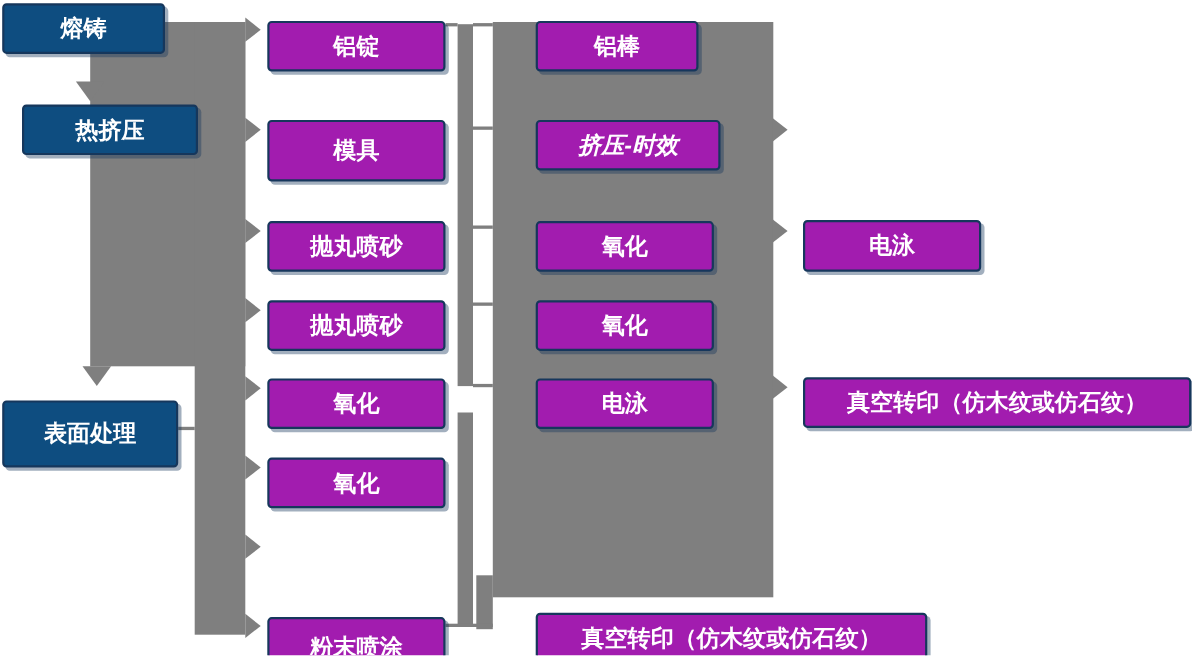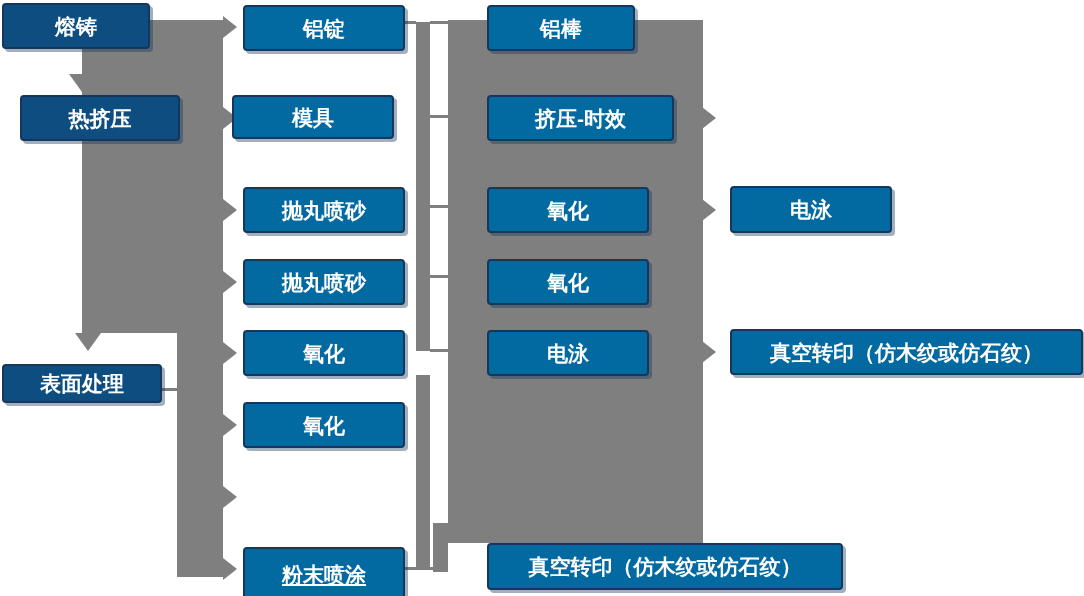--- a/index.html
+++ b/index.html
@@ -8,21 +8,21 @@
     overflow:hidden;font-family:"Liberation Sans","DejaVu Sans",sans-serif;
   }
   .gray{position:absolute;background:#7f7f7f;z-index:1;}
   .node{
     position:absolute;z-index:3;display:flex;align-items:center;justify-content:center;
     color:#ffffff;font-weight:bold;font-size:21px;line-height:1;
     border:2px solid #16375c;border-radius:4px;box-sizing:border-box;
     box-shadow:3px 3px 0 rgba(22,55,92,0.40);
     white-space:nowrap;
   }
-  .node.light{background:#0369a1;}
+  .node.light{background:#a21caf;margin-top:14px;}
   .node.dark{background:#0e4d80;}
   .arrow-r{
     position:absolute;z-index:2;width:0;height:0;
     border-top:11px solid transparent;border-bottom:11px solid transparent;
     border-left:14px solid #7f7f7f;
   }
   .arrow-d{
     position:absolute;z-index:2;width:0;height:0;
     border-left:13px solid transparent;border-right:13px solid transparent;
     border-top:18px solid #7f7f7f;
@@ -61,32 +61,32 @@
   <div class="arrow-r" style="left:223px;top:414px;"></div>
   <div class="arrow-r" style="left:223px;top:486px;"></div>
   <div class="arrow-r" style="left:223px;top:558px;"></div>
 
   <div class="arrow-r" style="left:702px;top:107px;"></div>
   <div class="arrow-r" style="left:702px;top:199px;"></div>
   <div class="arrow-r" style="left:702px;top:341px;"></div>
 
   <div class="node dark" style="left:2px;top:3px;width:148px;height:46px;text-align:right;">熔铸</div>
   <div class="node dark" style="left:20px;top:95px;width:160px;height:46px;">热挤压</div>
-  <div class="node dark" style="left:2px;top:364px;width:160px;height:39px;">表面处理</div>
+  <div class="node dark" style="left:2px;top:364px;width:160px;height:61px;">表面处理</div>
 
   <div class="node light" style="left:243px;top:5px;width:162px;height:46px;">铝锭</div>
-  <div class="node light" style="left:232px;top:95px;width:162px;height:44px;">模具</div>
+  <div class="node light" style="left:243px;top:95px;width:162px;height:56px;">模具</div>
   <div class="node light" style="left:243px;top:187px;width:162px;height:46px;">抛丸喷砂</div>
   <div class="node light" style="left:243px;top:259px;width:162px;height:46px;">抛丸喷砂</div>
   <div class="node light" style="left:243px;top:330px;width:162px;height:46px;">氧化</div>
   <div class="node light" style="left:243px;top:402px;width:162px;height:46px;">氧化</div>
   <div class="node light" style="left:243px;top:547px;width:162px;height:55px;text-decoration:underline;">粉末喷涂</div>
 
   <div class="node light" style="left:487px;top:5px;width:148px;height:46px;">铝棒</div>
-  <div class="node light" style="left:487px;top:95px;width:187px;height:46px;">挤压-时效</div>
+  <div class="node light" style="left:487px;top:95px;width:168px;height:46px;font-style:italic;">挤压-时效</div>
   <div class="node light" style="left:487px;top:187px;width:162px;height:46px;">氧化</div>
   <div class="node light" style="left:487px;top:259px;width:162px;height:46px;">氧化</div>
   <div class="node light" style="left:487px;top:330px;width:162px;height:46px;">电泳</div>
   <div class="node light" style="left:487px;top:543px;width:356px;height:47px;">真空转印（仿木纹或仿石纹）</div>
 
   <div class="node light" style="left:730px;top:186px;width:162px;height:47px;">电泳</div>
   <div class="node light" style="left:730px;top:329px;width:353px;height:46px;">真空转印（仿木纹或仿石纹）</div>
 
 </div>
 

